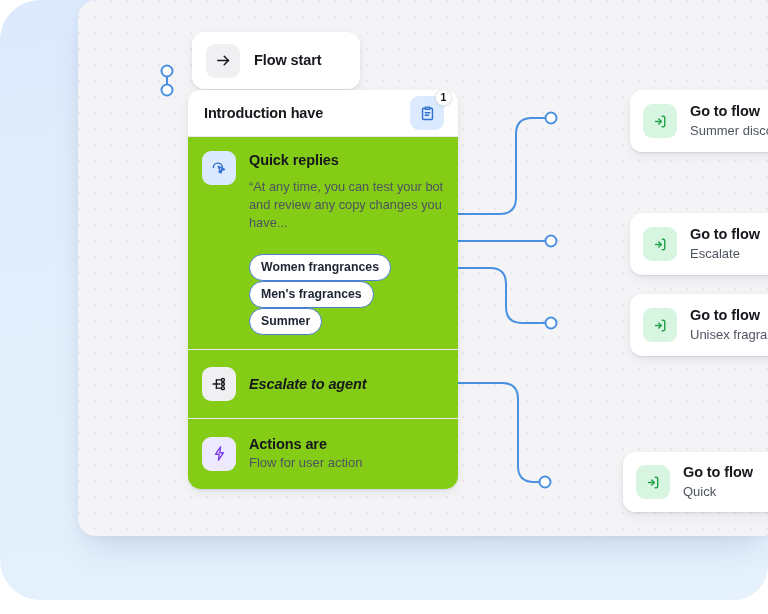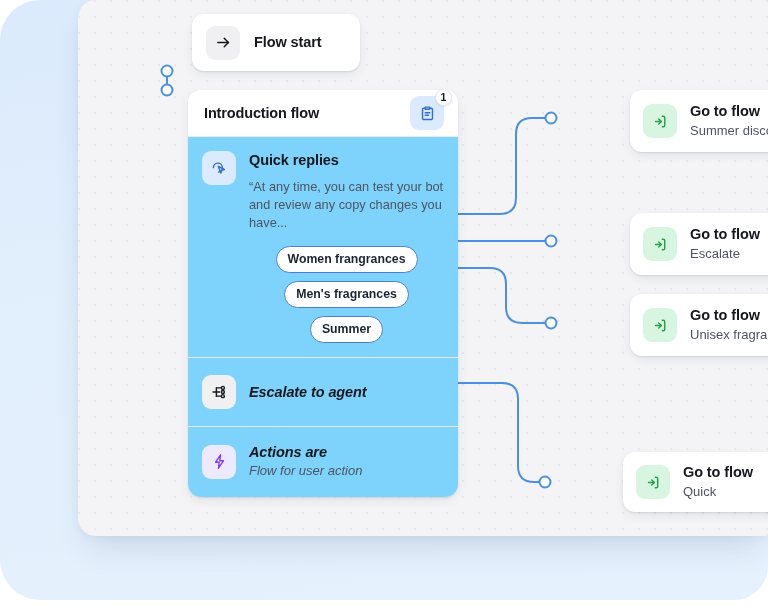--- a/index.html
+++ b/index.html
@@ -92,21 +92,21 @@
     position: absolute;
     background: #ffffff;
     border-radius: 12px;
     box-shadow: 0 1px 2px rgba(23, 35, 58, 0.10),
                 0 4px 12px -2px rgba(23, 35, 58, 0.10);
   }
 
   
   .node-flow-start {
     left: 114px;
-    top: 14px;
+    top: 32px;
     width: 168px;
     height: 57px;
     display: flex;
     align-items: center;
     padding: 0 14px;
     gap: 14px;
   }
 
   .icon-tile {
     width: 34px;
@@ -175,42 +175,41 @@
     font-weight: 700;
     line-height: 15px;
     text-align: center;
     box-shadow: 0 1px 2px rgba(23,35,58,0.10);
   }
 
   .intro-section {
     display: flex;
     padding: 14px 14px 14px 14px;
     gap: 13px;
-    background: #7dd3fc;
+    background: #84cc16;
     border-bottom: 1px solid #e9e9ed;
     align-items: flex-start;
   }
-  .intro-section:last-child { border-bottom: none; font-style: italic; }
+  .intro-section:last-child { border-bottom: none; }
   .intro-section.no-border { border-bottom: none; }
   .intro-body { flex: 1 1 auto; min-width: 0; }
 
   .quote-text {
     font-size: 12.8px;
     color: #4e5460;
     line-height: 1.42;
     margin-top: 9px;
   }
 
   
   .chips {
-    margin-top: 13px;
+    margin-top: 21px;
     display: flex;
     flex-direction: column;
-    align-items: center;
-    gap: 8px;
+    align-items: flex-start;
   }
   .chip {
     border: 1.4px solid #4a7fd4;
     color: #1d2533;
     background: #ffffff;
     border-radius: 999px;
     font-size: 12.3px;
     font-weight: 700;
     padding: 5px 11px 6px;
     white-space: nowrap;
@@ -274,21 +273,21 @@
           <line x1="4" y1="12" x2="19" y2="12"></line>
           <polyline points="13,6 19,12 13,18"></polyline>
         </svg>
       </div>
       <div class="node-title">Flow start</div>
     </div>
 
     <div class="node node-intro">
 
       <div class="intro-header">
-        <div class="intro-header-title">Introduction flow</div>
+        <div class="intro-header-title">Introduction have</div>
         <div class="badge-wrap">
           <div class="icon-tile tile-blue">
             <svg class="gi" width="17" height="17" viewBox="0 0 24 24" fill="none" stroke="#2f6fd0" stroke-width="2" stroke-linecap="round" stroke-linejoin="round">
               <path d="M9 3h6v3H9z"></path>
               <path d="M15 4.5h2.5A1.5 1.5 0 0 1 19 6v13a1.5 1.5 0 0 1-1.5 1.5h-11A1.5 1.5 0 0 1 5 19V6a1.5 1.5 0 0 1 1.5-1.5H9"></path>
               <line x1="8.8" y1="11" x2="15.2" y2="11"></line>
               <line x1="8.8" y1="14.5" x2="13.4" y2="14.5"></line>
             </svg>
           </div>
           <div class="count-badge">1</div>

